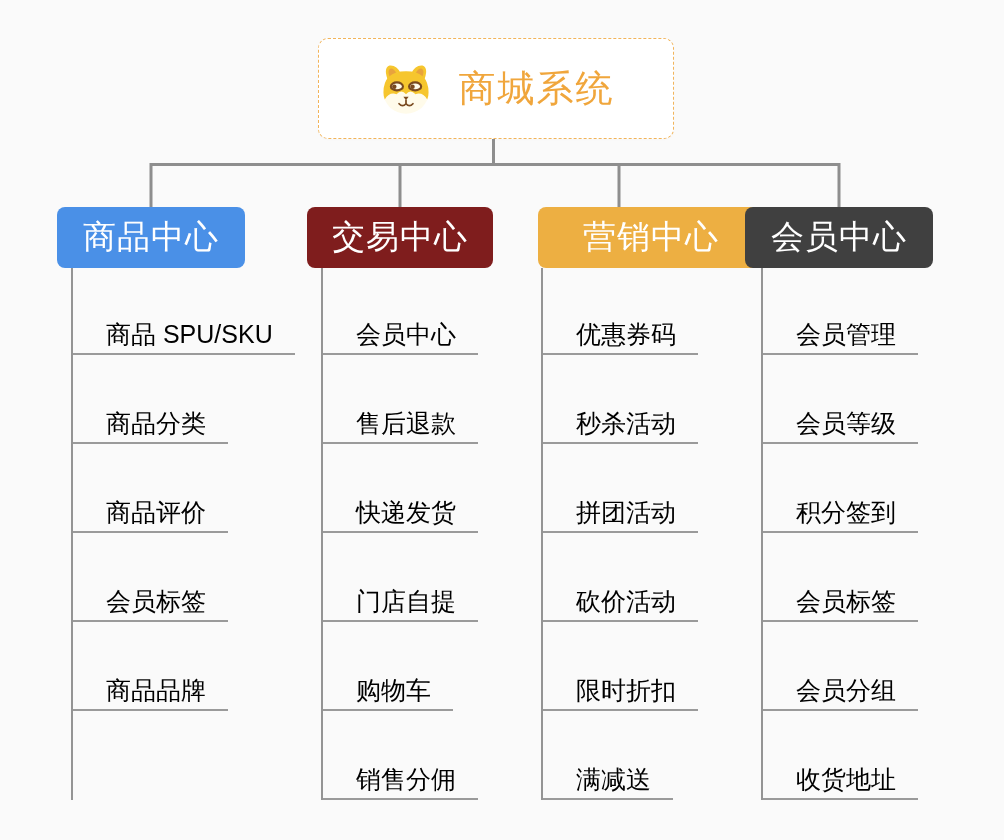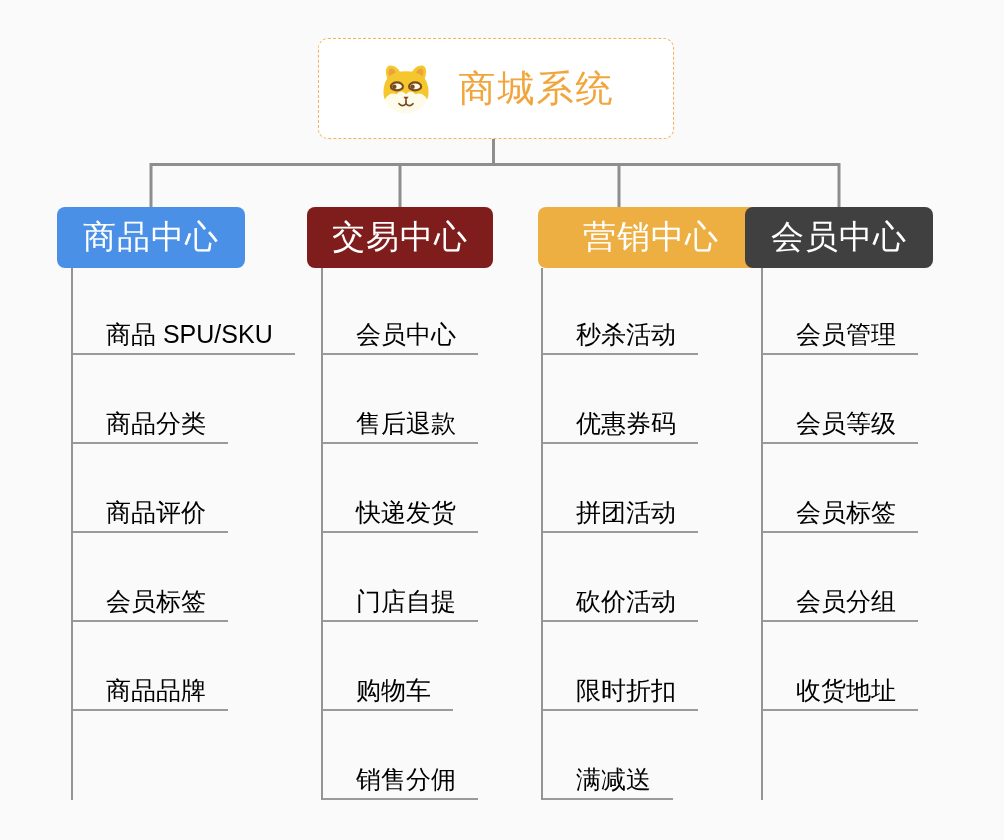--- a/index.html
+++ b/index.html
@@ -142,29 +142,30 @@
   <div class="leaf-col col-2">
     <div class="leaf">会员中心</div>
     <div class="leaf">售后退款</div>
     <div class="leaf">快递发货</div>
     <div class="leaf">门店自提</div>
     <div class="leaf">购物车</div>
     <div class="leaf">销售分佣</div>
   </div>
 
   <div class="leaf-col col-3">
+    <div class="leaf">优惠券码</div>
     <div class="leaf">秒杀活动</div>
-    <div class="leaf">优惠券码</div>
     <div class="leaf">拼团活动</div>
     <div class="leaf">砍价活动</div>
     <div class="leaf">限时折扣</div>
     <div class="leaf">满减送</div>
   </div>
 
   <div class="leaf-col col-4">
     <div class="leaf">会员管理</div>
     <div class="leaf">会员等级</div>
+    <div class="leaf">积分签到</div>
     <div class="leaf">会员标签</div>
     <div class="leaf">会员分组</div>
     <div class="leaf">收货地址</div>
   </div>
 
 </div>
 
 </body></html>

